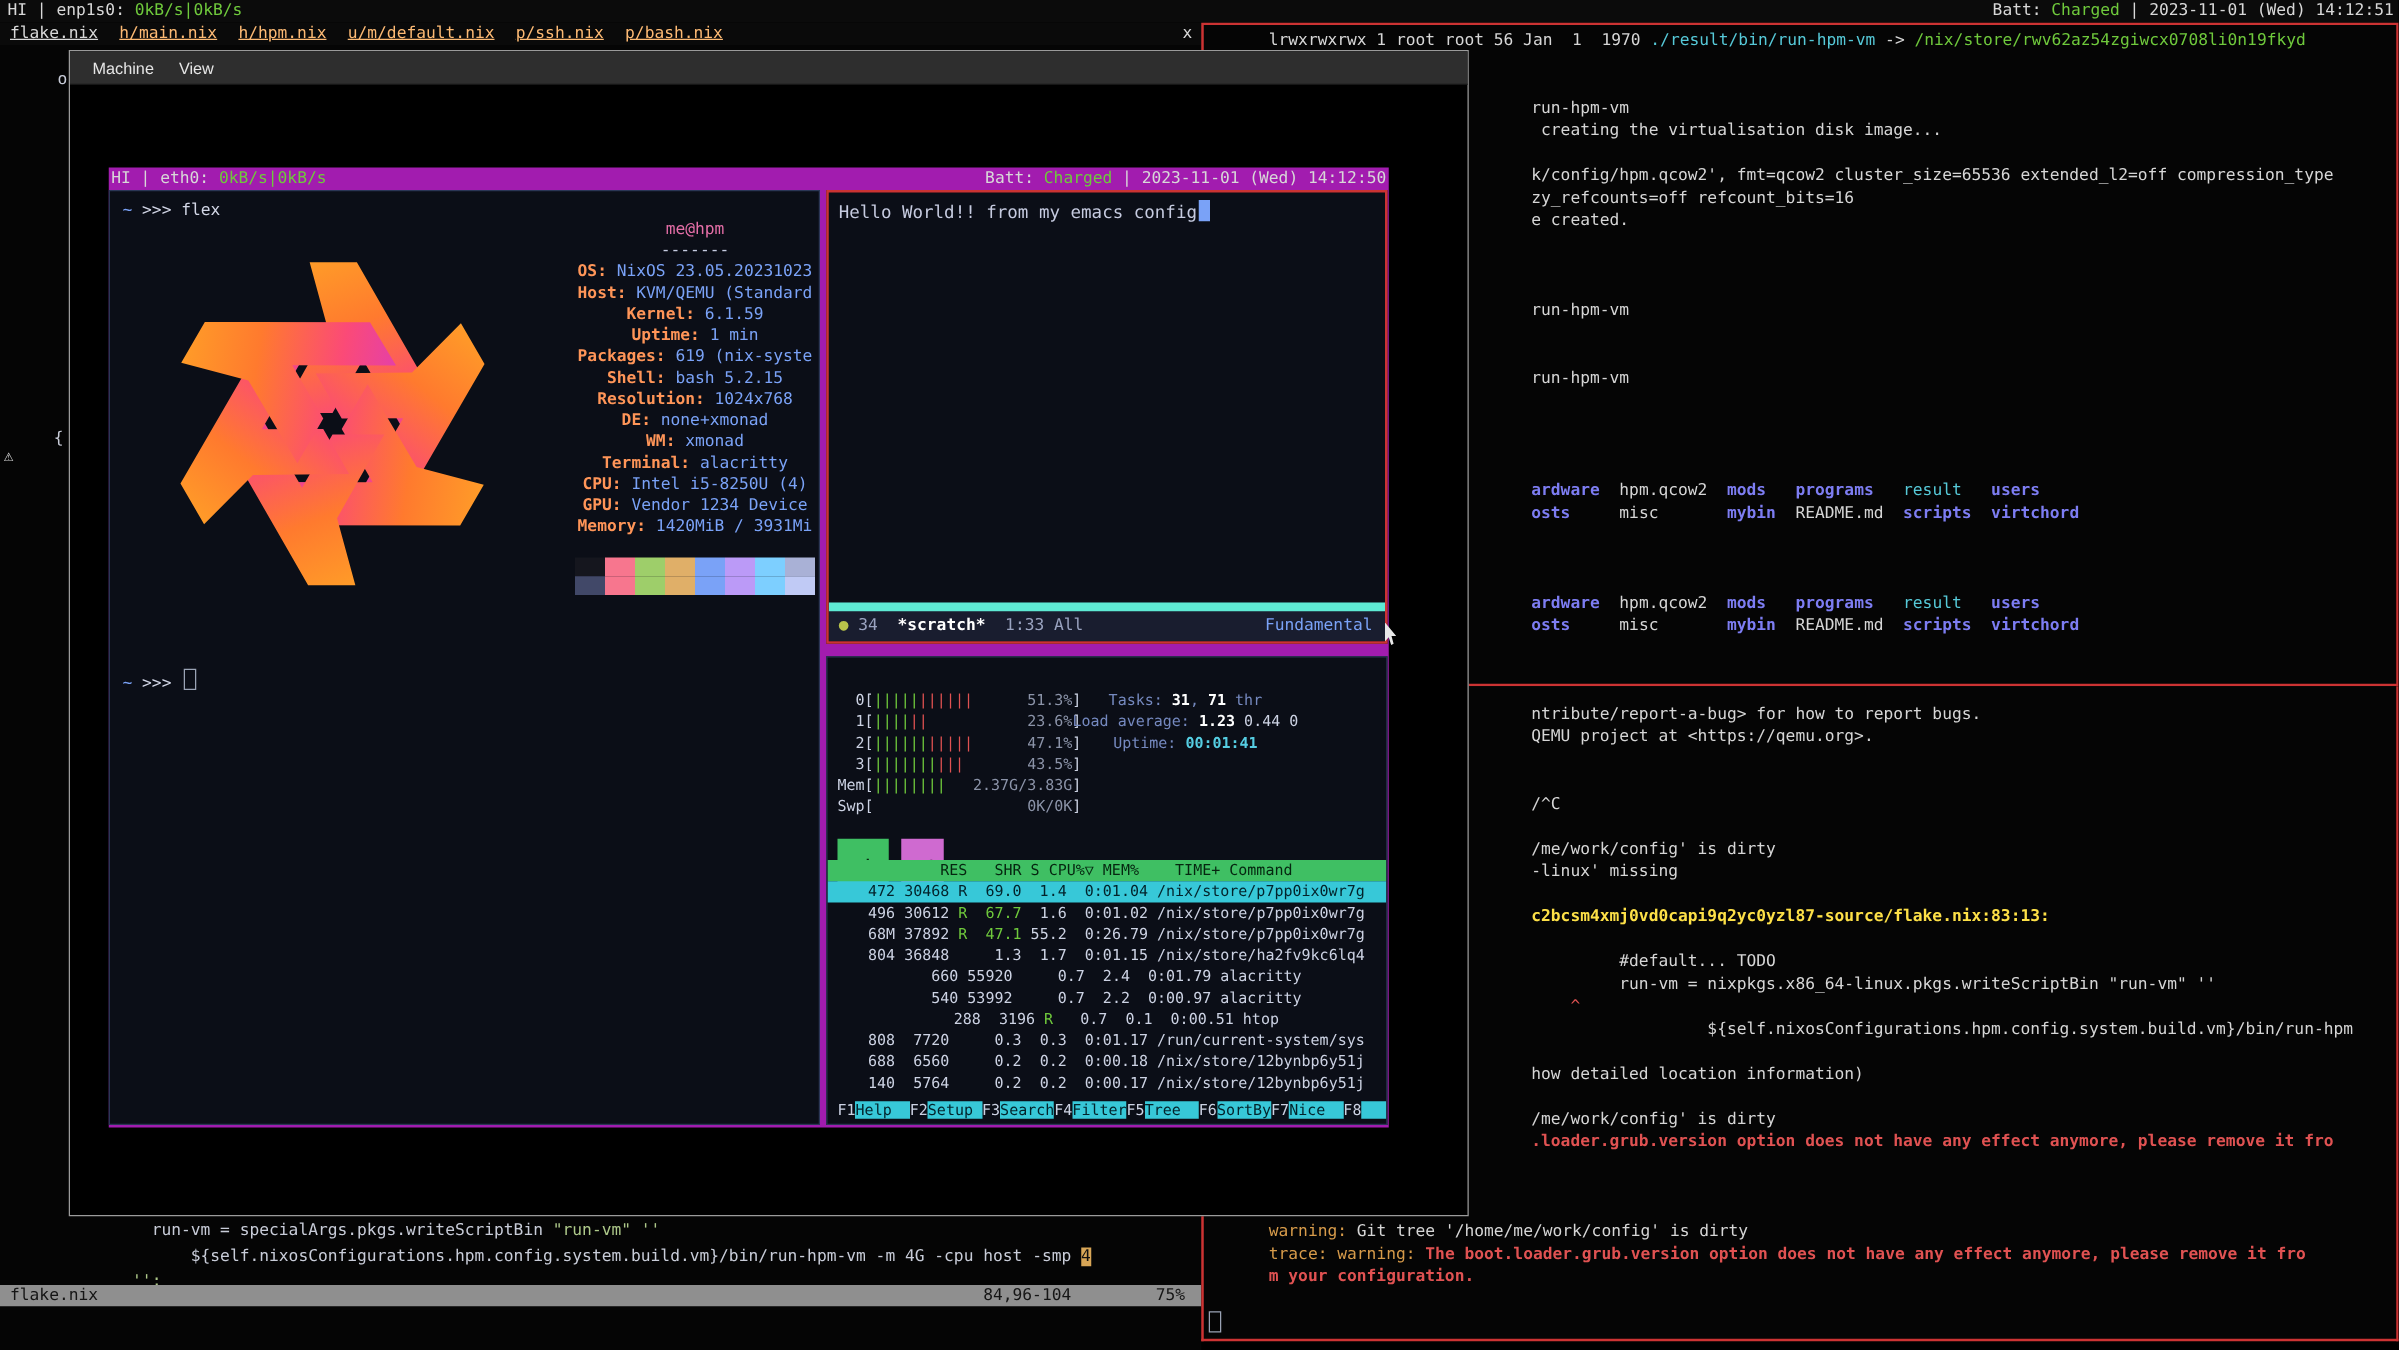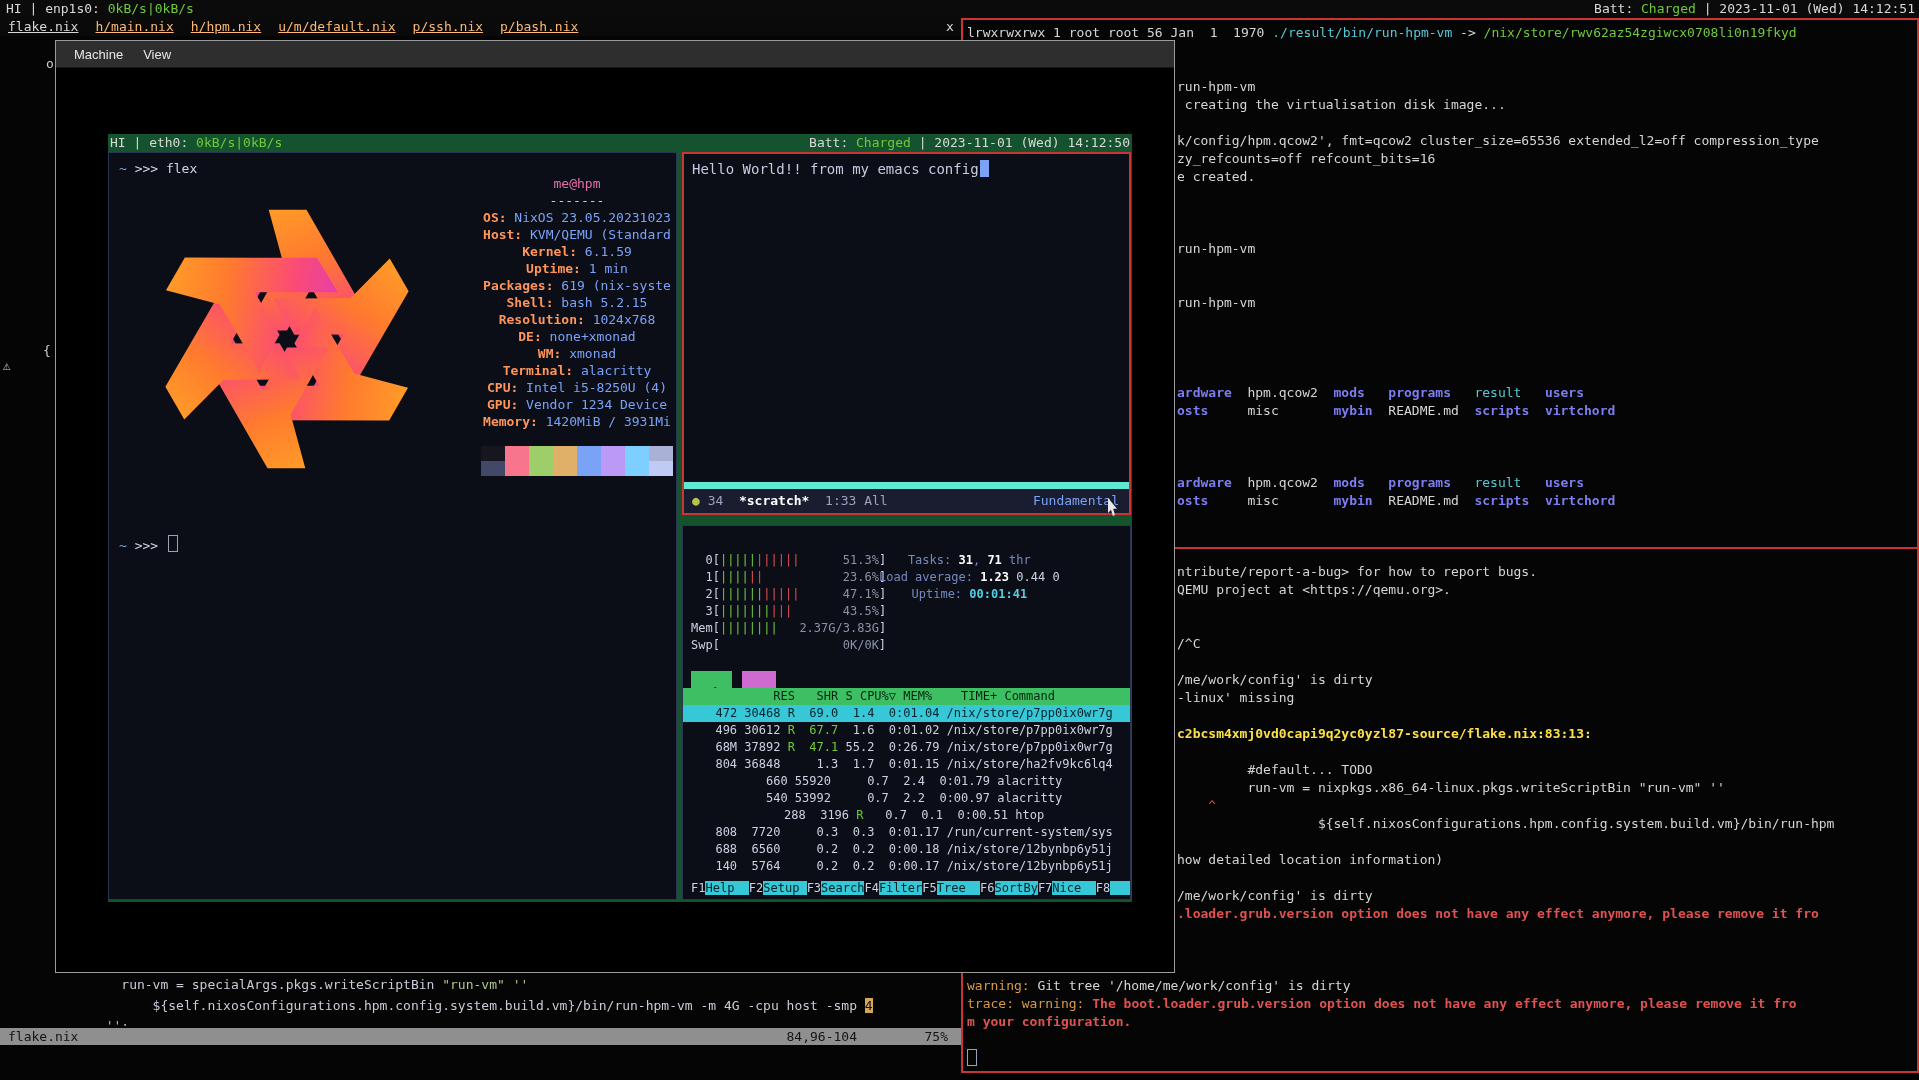--- a/index.html
+++ b/index.html
@@ -45,30 +45,30 @@
   #vim-statusline{position:absolute;left:0;top:992px;width:961px;height:17px;background:#8f8f8f;color:#151515;font:13px/17px "DejaVu Sans Mono",monospace}
   #vsl-file{position:absolute;left:8px}
   #vsl-ruler{position:absolute;right:104px}
   #vsl-pct{position:absolute;right:13px}
 
   
   .rpane{position:absolute;left:961px;width:958px;background:#050505;border:2px solid #cc3333;
          box-sizing:border-box;z-index:1;color:#d6d6d6;}
   #pane-top{top:18px;height:531px;}
   #pane-bottom{top:549px;height:524px;border-top:none;}
-  .rpane .tl{position:absolute;}
+  .rpane .tl{position:absolute;margin-left:48px;}
   #pane-cursor{position:absolute;left:4px;top:500px;width:8px;height:15px;border:1px solid #9aa3b5}
 
   
   #qemu-window{position:absolute;left:55px;top:40px;width:1120px;height:933px;background:#000;
                border:1px solid #9b9b9b;box-sizing:border-box;z-index:2;text-align:center;}
   #qemu-menubar{height:26px;background:#2e2e2e;display:flex;align-items:center;padding-left:8px;
                 font:13px "Liberation Sans",sans-serif;color:#e6e6e6;border-bottom:1px solid #161616}
   .menu-item{padding:0 10px}
-  #vm-desktop{position:absolute;left:52px;top:93px;width:1024px;height:768px;background:#14532d}
+  #vm-desktop{position:absolute;left:31px;top:93px;width:1024px;height:768px;background:#a21caf}
 
   
   #vm-bar{position:absolute;left:0;top:0;width:1024px;height:18px;color:#d8d8d8}
   #vm-bar-left{position:absolute;left:2px;white-space:pre}
   #vm-bar-right{position:absolute;right:2px;white-space:pre}
 
   
   #vm-terminal{position:absolute;left:0;top:18px;width:569px;height:748px;background:#0b0e17;
                border:1px solid #2b3655;box-sizing:border-box;overflow:hidden}
   #vmt-p1,#vmt-p2{position:absolute;left:10px;white-space:pre;font:13px/17px "DejaVu Sans Mono",monospace;color:#d2d6e6}

